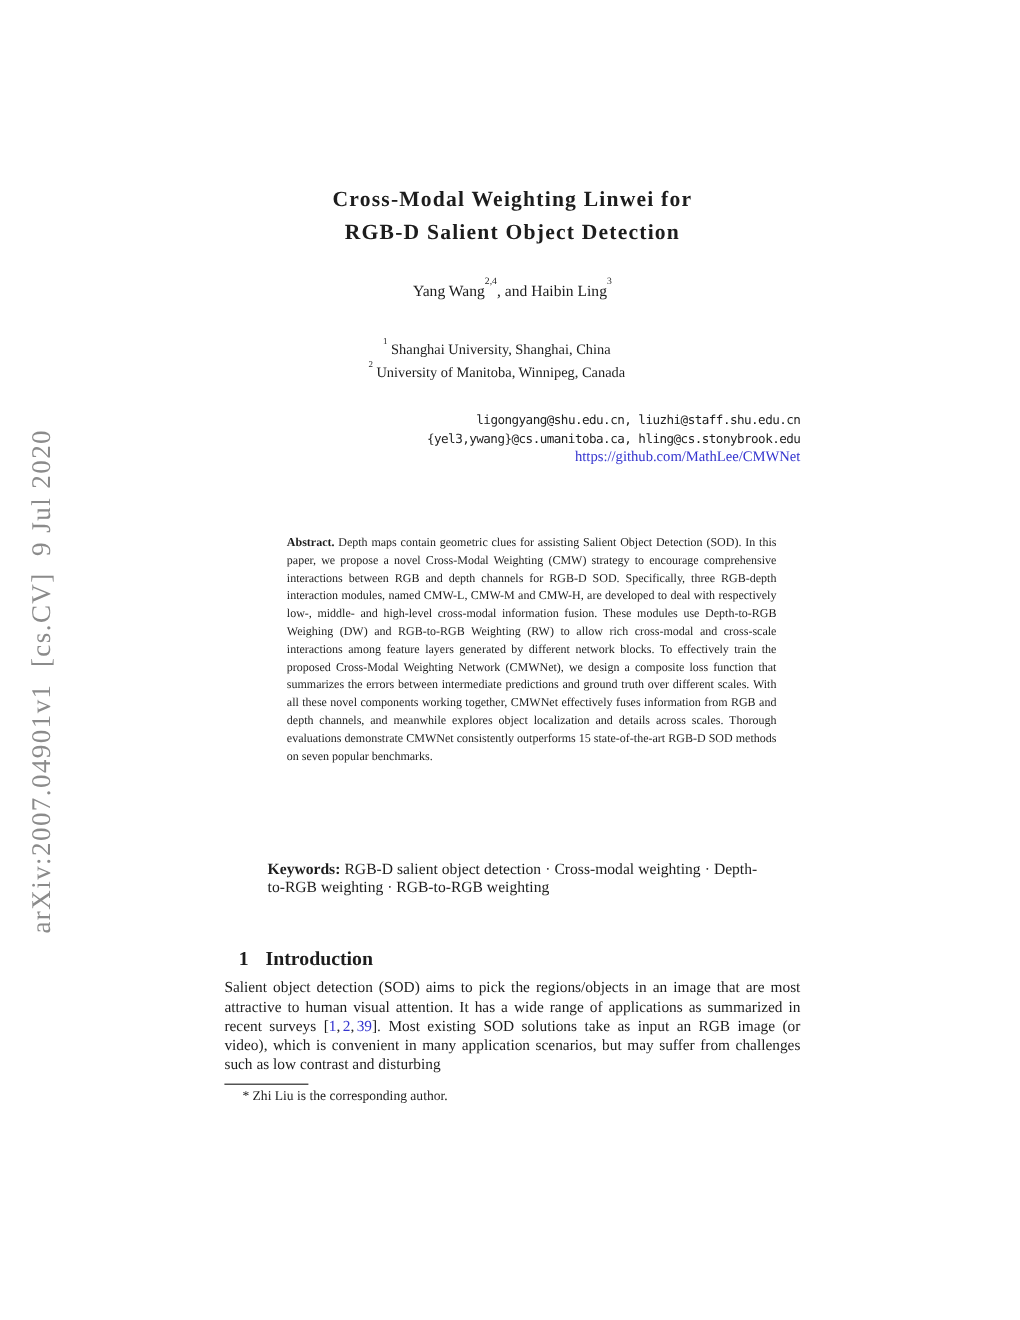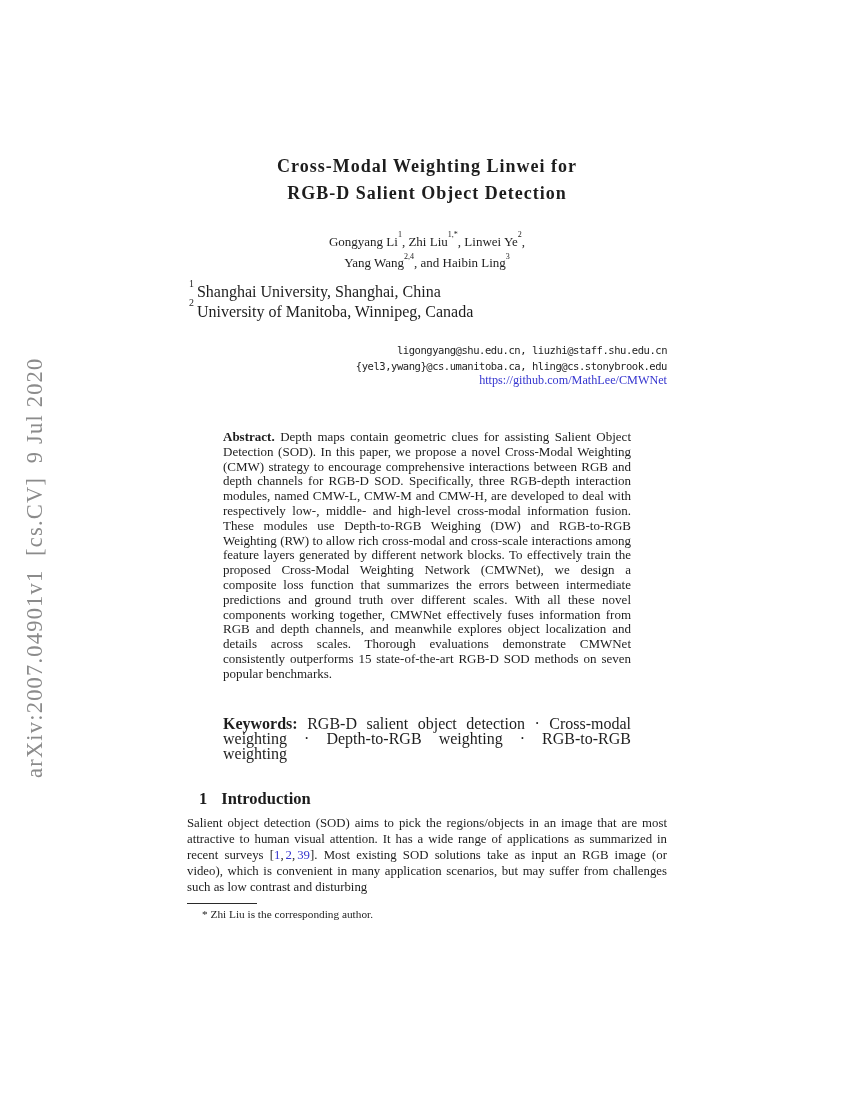--- a/index.html
+++ b/index.html
@@ -24,45 +24,45 @@
   
   .authors {
     position:absolute; left:187px; top:230px; width:480px;
     text-align:center; font-size:13px; line-height:18px; color:#1d1d1d;
   }
   sup.s {
     font-size:0.62em; position:relative; top:-0.45em; letter-spacing:0;
   }
   
   .affils {
-    position:absolute; left:189px; top:280px; width:480px;
-    text-align:left; font-size:16px; line-height:15.4px; color:#1d1d1d;
+    position:absolute; left:174px; top:280px; width:480px;
+    text-align:center; font-size:12px; line-height:15.4px; color:#1d1d1d;
   }
   .affils sup.s { margin-right:3px; }
   
   .emails {
     position:absolute; left:187px; top:343px; width:480px;
     text-align:right; font-family:"DejaVu Sans Mono","Liberation Mono",monospace;
     font-size:10.5px; letter-spacing:-0.45px; line-height:15.5px; color:#1d1d1d;
   }
   
   .repo {
     position:absolute; left:187px; top:373px; width:480px;
     text-align:right; font-size:12.2px;
   }
   a.link { color:#3535cf; text-decoration:none; cursor:pointer; }
   
   .abstract {
-    position:absolute; left:223px; top:430px; width:408px; margin:0;
-    font-size:13px; line-height:14.8px; text-align:justify; color:#1d1d1d;
+    position:absolute; left:223px; top:430px; width:408px; margin:16px;
+    font-size:10px; line-height:14.8px; text-align:justify; color:#1d1d1d;
   }
   
   .keywords {
     position:absolute; left:223px; top:716px; width:408px; margin:0;
-    font-size:16px; line-height:15px; text-align:justify; color:#1d1d1d;
+    font-size:13px; line-height:15px; text-align:justify; color:#1d1d1d;
   }
   
   .section {
     position:absolute; left:187px; top:777px; width:480px; margin:12px;
     font-size:16.5px; font-weight:bold; color:#1d1d1d;
   }
   .section .st { margin-left:14px; }
   
   .body-par {
     position:absolute; left:187px; top:815px; width:480px; margin:0;
@@ -86,21 +86,20 @@
 <div class="page">
 
   <div class="watermark">arXiv:2007.04901v1  [cs.CV]  9 Jul 2020</div>
 
   <h1 class="title">
     <span class="tl">Cross-Modal Weighting Linwei for</span>
     <span class="tl">RGB-D Salient Object Detection</span>
   </h1>
 
   <div class="authors">
-    <div><span>Gongyang Li</span><sup class="s">1</sup><span>, Zhi Liu</span><sup class="s">1,*</sup><span>, Linwei Ye</span><sup class="s">2</sup><span>,</span></div>
     <div><span>Yang Wang</span><sup class="s">2,4</sup><span>, and Haibin Ling</span><sup class="s">3</sup></div>
   </div>
 
   <div class="affils">
     <div><sup class="s">1</sup><span>Shanghai University, Shanghai, China</span></div>
     <div><sup class="s">2</sup><span>University of Manitoba, Winnipeg, Canada</span></div>
   </div>
 
   <div class="emails">
     <div>ligongyang@shu.edu.cn, liuzhi@staff.shu.edu.cn</div>

